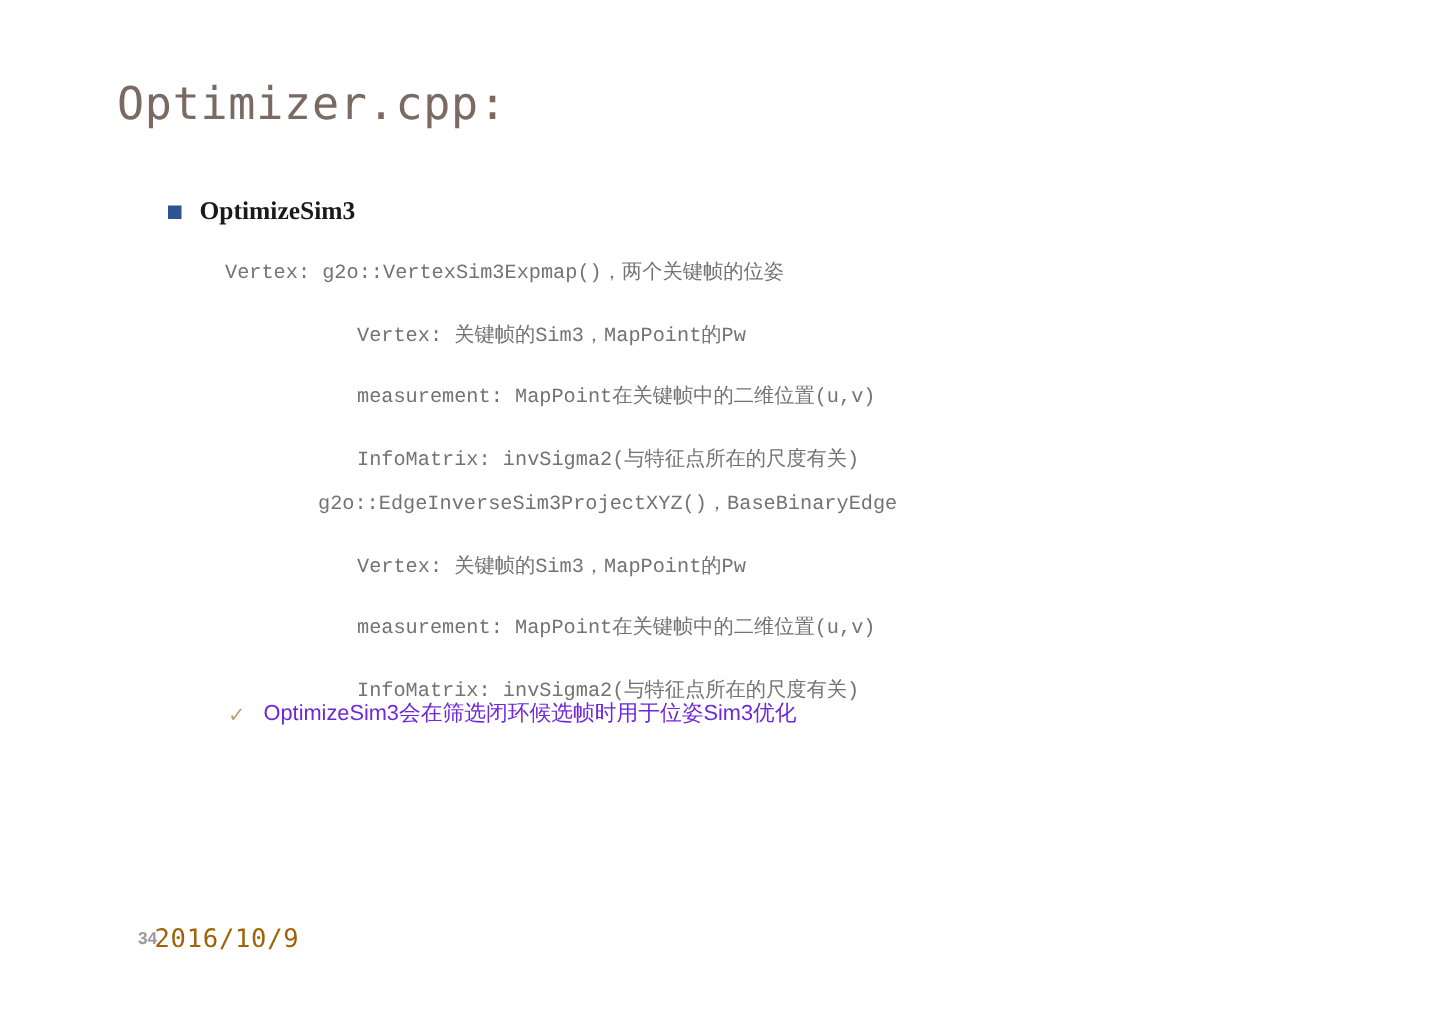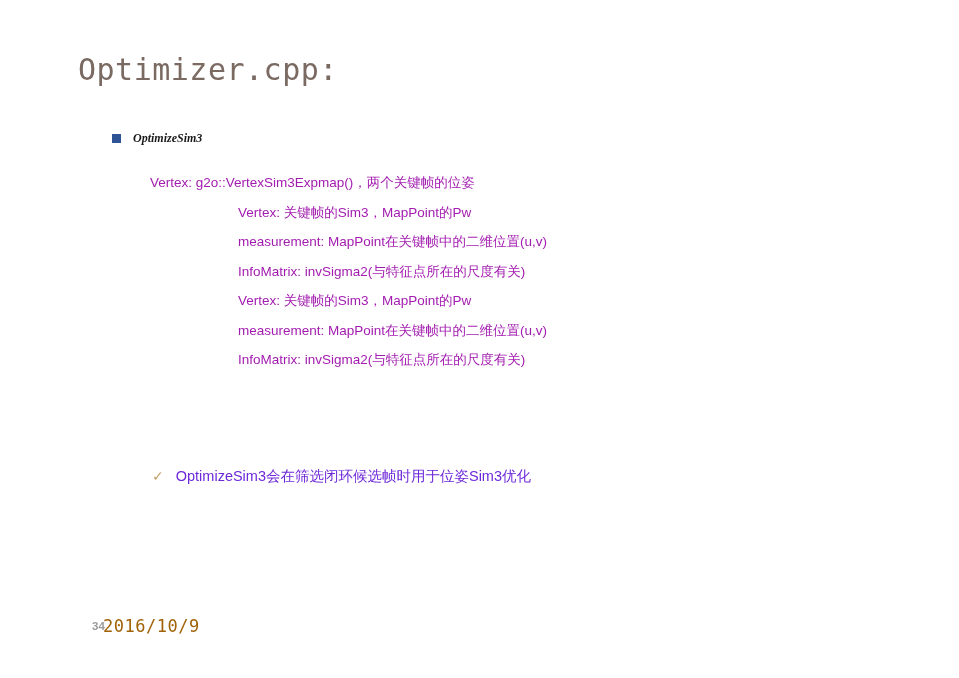--- a/index.html
+++ b/index.html
@@ -42,41 +42,40 @@
   .bullet-square {
     width: 9px;
     height: 9px;
     background: #2f5496;
     margin-right: 12px;
     flex: 0 0 auto;
   }
   .bullet-label {
     font-family: "Liberation Serif", serif;
     font-weight: bold;
-    font-size: 12px;
+    font-size: 17px;
     color: #1a1a1a;
     white-space: nowrap;
-    font-style: italic;
   }
   .code-block {
     position: absolute;
     left: 150px;
     top: 168px;
     width: 700px;
   }
   .code-line {
-    font-family: Liberation Sans, sans-serif;
+    font-family: Liberation Mono, monospace;
     font-size: 13.5px;
-    color: #a21caf;
+    color: #737373;
     line-height: 29.5px;
     white-space: pre;
   }
   .indent-0 { padding-left: 0px; }
   .indent-1 { padding-left: 62px; }
-  .indent-2 { padding-left: 88px; }
+  .indent-2 { padding-left: 88px; margin-top: 12px; }
   .check-row {
     position: absolute;
     left: 152px;
     top: 466px;
     display: flex;
     align-items: flex-start;
   }
   .check-mark {
     color: #c5a06a;
     font-size: 14px;
@@ -121,20 +120,21 @@
   <div class="bullet-row">
     <span class="bullet-square"></span>
     <span class="bullet-label">OptimizeSim3</span>
   </div>
 
   <div class="code-block">
     <div class="code-line indent-0">Vertex: g2o::VertexSim3Expmap()，两个关键帧的位姿</div>
     <div class="code-line indent-2">Vertex: 关键帧的Sim3，MapPoint的Pw</div>
     <div class="code-line indent-2">measurement: MapPoint在关键帧中的二维位置(u,v)</div>
     <div class="code-line indent-2">InfoMatrix: invSigma2(与特征点所在的尺度有关)</div>
+    <div class="code-line indent-1">g2o::EdgeInverseSim3ProjectXYZ()，BaseBinaryEdge</div>
     <div class="code-line indent-2">Vertex: 关键帧的Sim3，MapPoint的Pw</div>
     <div class="code-line indent-2">measurement: MapPoint在关键帧中的二维位置(u,v)</div>
     <div class="code-line indent-2">InfoMatrix: invSigma2(与特征点所在的尺度有关)</div>
   </div>
 
   <div class="check-row">
     <span class="check-mark">✓</span>
     <span class="check-text">OptimizeSim3会在筛选闭环候选帧时用于位姿Sim3优化</span>
   </div>
 

